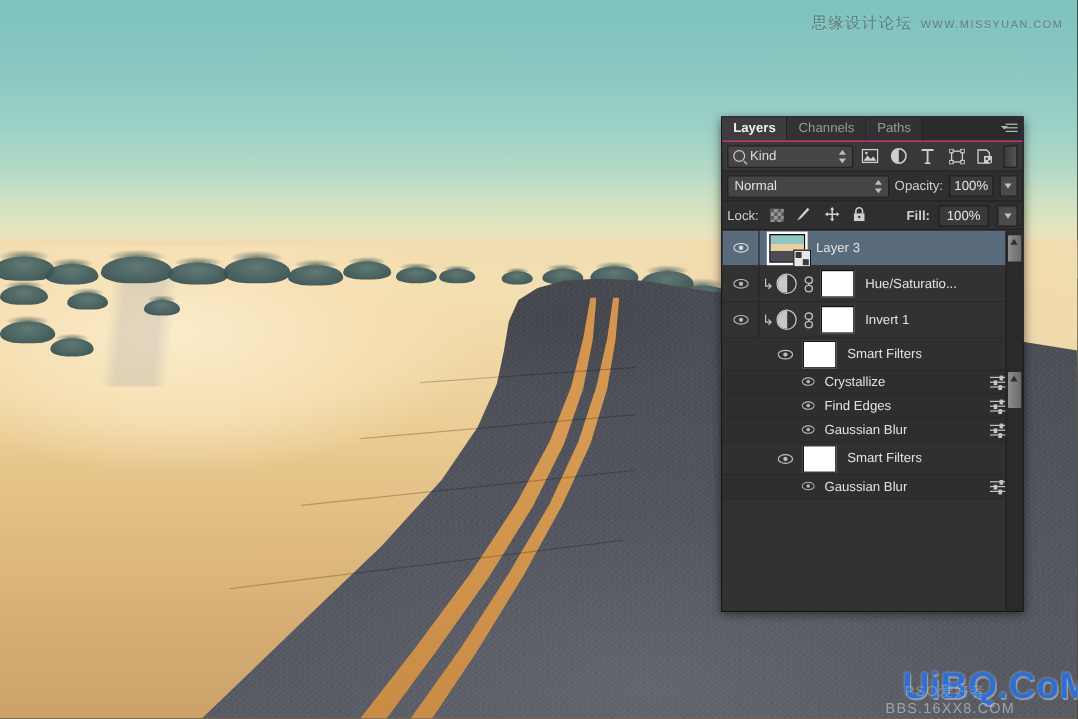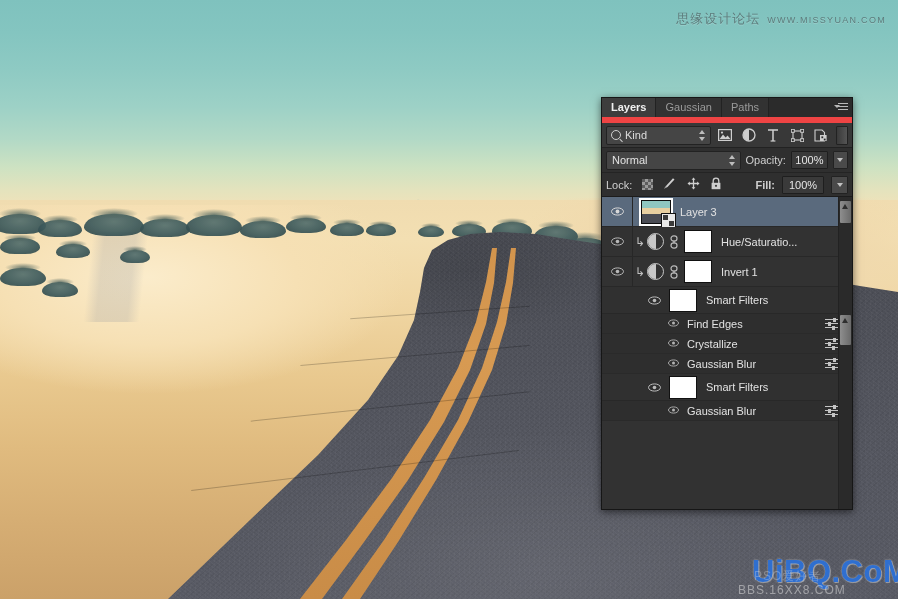--- a/index.html
+++ b/index.html
@@ -125,21 +125,21 @@
     background:#2b2b2b;
     border:1px solid #161616;
     box-shadow:0 2px 8px rgba(0,0,0,.55);
     font-size:11px;color:#d3d3d3;
     display:flex;flex-direction:column;
     -webkit-font-smoothing:antialiased;
   }
   
   .tabstrip{
     height:19px;background:#6d28d9;display:flex;align-items:stretch;
-    border-bottom:6px solid #ef4444;position:relative;
+    border-bottom:1px solid #ef4444;position:relative;
   }
   .tab{
     display:flex;align-items:center;padding:0 9px;font-size:11px;
     color:#9a9a9a;background:#323232;border-right:1px solid #222;
     line-height:1;
   }
   .tab.active{background:#3d3d3d;color:#f0f0f0;font-weight:bold;}
   .tabfill{flex:1;background:#2b2b2b;}
   .panelmenu{
     width:22px;display:flex;align-items:center;justify-content:center;
@@ -332,21 +332,21 @@
 <div class="wm-bot">
   <div class="big">UiBQ.CoM</div>
   <div class="ghost">PSO爱好者</div>
   <div class="small">BBS.16XX8.COM</div>
 </div>
 
 <div id="panel">
 
   <div class="tabstrip">
     <div class="tab active">Layers</div>
-    <div class="tab">Gaussian</div>
+    <div class="tab">Channels</div>
     <div class="tab">Paths</div>
     <div class="tabfill"></div>
     <div class="panelmenu">
       <span class="pm-ico">
         <span class="pm-tri"></span>
           <i></i>
           <i></i>
           <i></i>
       </span>
     </div>
@@ -518,42 +518,42 @@
       </div>
 
       <div class="lrow fx">
         <div style="width:66px;flex:none;"></div>
         <span class="eye">
           <svg width="11" height="8" viewBox="0 0 11 8">
               <ellipse cx="5.5" cy="4" rx="5" ry="3.1" fill="none" stroke="#b4b4b4" stroke-width="0.9"></ellipse>
               <circle cx="5.5" cy="4" r="1.5" fill="#b4b4b4"></circle>
             </svg>
         </span>
-        <span class="lname" style="margin-left:6px;">Find Edges</span>
+        <span class="lname" style="margin-left:6px;">Crystallize</span>
         <span class="rightico">
           <span class="sliderico">
               <i></i>
               <i></i>
               <i></i>
               <b></b>
               <b></b>
               <b></b>
             </span>
         </span>
       </div>
 
       <div class="lrow fx">
         <div style="width:66px;flex:none;"></div>
         <span class="eye">
           <svg width="11" height="8" viewBox="0 0 11 8">
               <ellipse cx="5.5" cy="4" rx="5" ry="3.1" fill="none" stroke="#b4b4b4" stroke-width="0.9"></ellipse>
               <circle cx="5.5" cy="4" r="1.5" fill="#b4b4b4"></circle>
             </svg>
         </span>
-        <span class="lname" style="margin-left:6px;">Crystallize</span>
+        <span class="lname" style="margin-left:6px;">Find Edges</span>
         <span class="rightico">
           <span class="sliderico">
               <i></i>
               <i></i>
               <i></i>
               <b></b>
               <b></b>
               <b></b>
             </span>
         </span>

